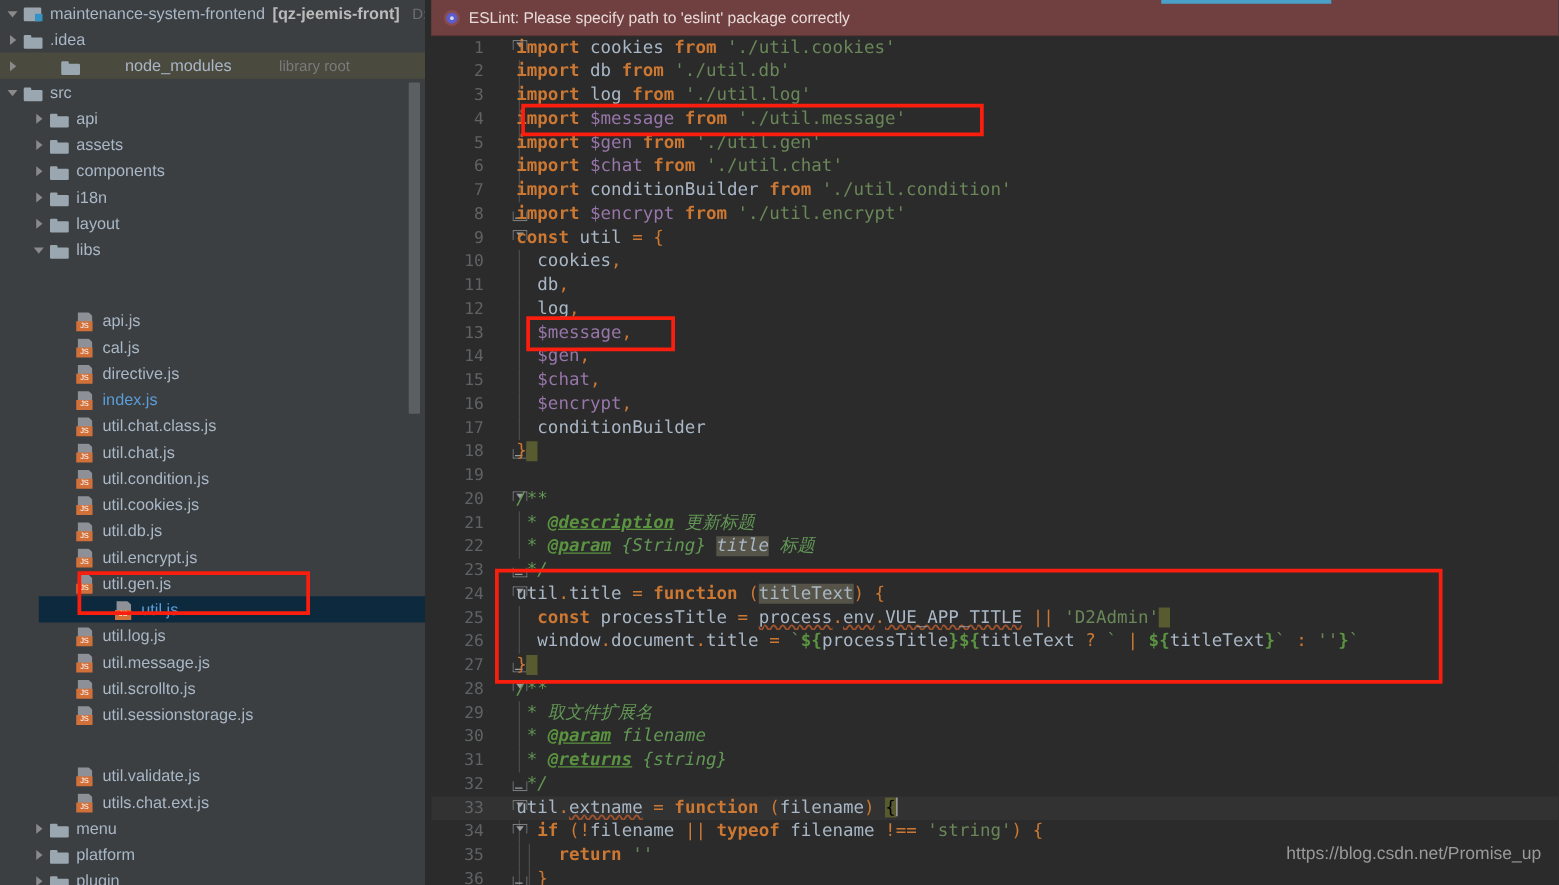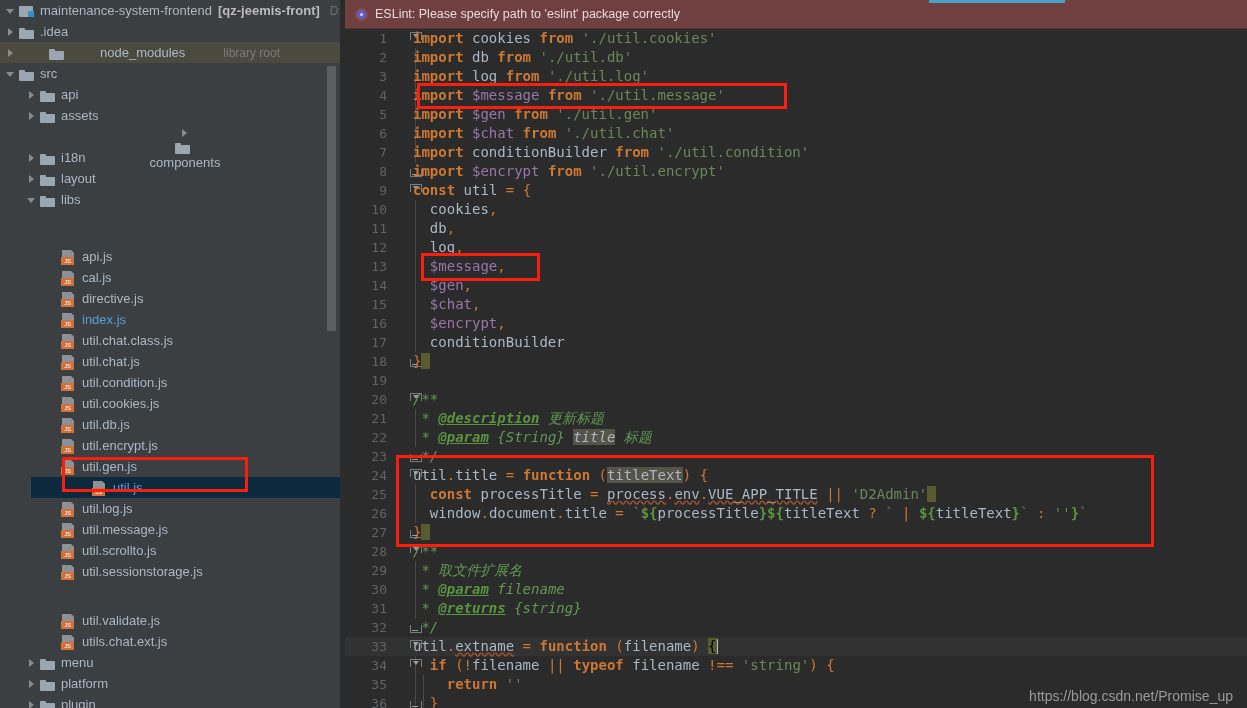--- a/index.html
+++ b/index.html
@@ -271,21 +271,21 @@
   
   .annot {
     position: absolute;
     border: 3px solid #fa1e0e;
     pointer-events: none;
     z-index: 30;
   }
 
   #watermark {
     position: absolute;
-    right: 14px; bottom: 4px;
+    right: 14px; bottom: 18px;
     color: #9a9a9a;
     font-size: 14px;
     font-family: "Liberation Sans", sans-serif;
     z-index: 20;
   }
 </style>
 </head>
 <body>
 
 <div id="app">
@@ -320,21 +320,21 @@
         <div class="tree-row" style="padding-left: 25px;">
           <span class="arrow right"></span>
           <span class="ic folder"></span>
           <span class="tree-label">api</span>
         </div>
         <div class="tree-row" style="padding-left: 25px;">
           <span class="arrow right"></span>
           <span class="ic folder"></span>
           <span class="tree-label">assets</span>
         </div>
-        <div class="tree-row" style="padding-left: 25px; flex-direction: column;">
+        <div class="tree-row" style="padding-left: 25px;">
           <span class="arrow right"></span>
           <span class="ic folder"></span>
           <span class="tree-label">components</span>
         </div>
         <div class="tree-row" style="padding-left: 25px;">
           <span class="arrow right"></span>
           <span class="ic folder"></span>
           <span class="tree-label">i18n</span>
         </div>
         <div class="tree-row" style="padding-left: 25px;">

